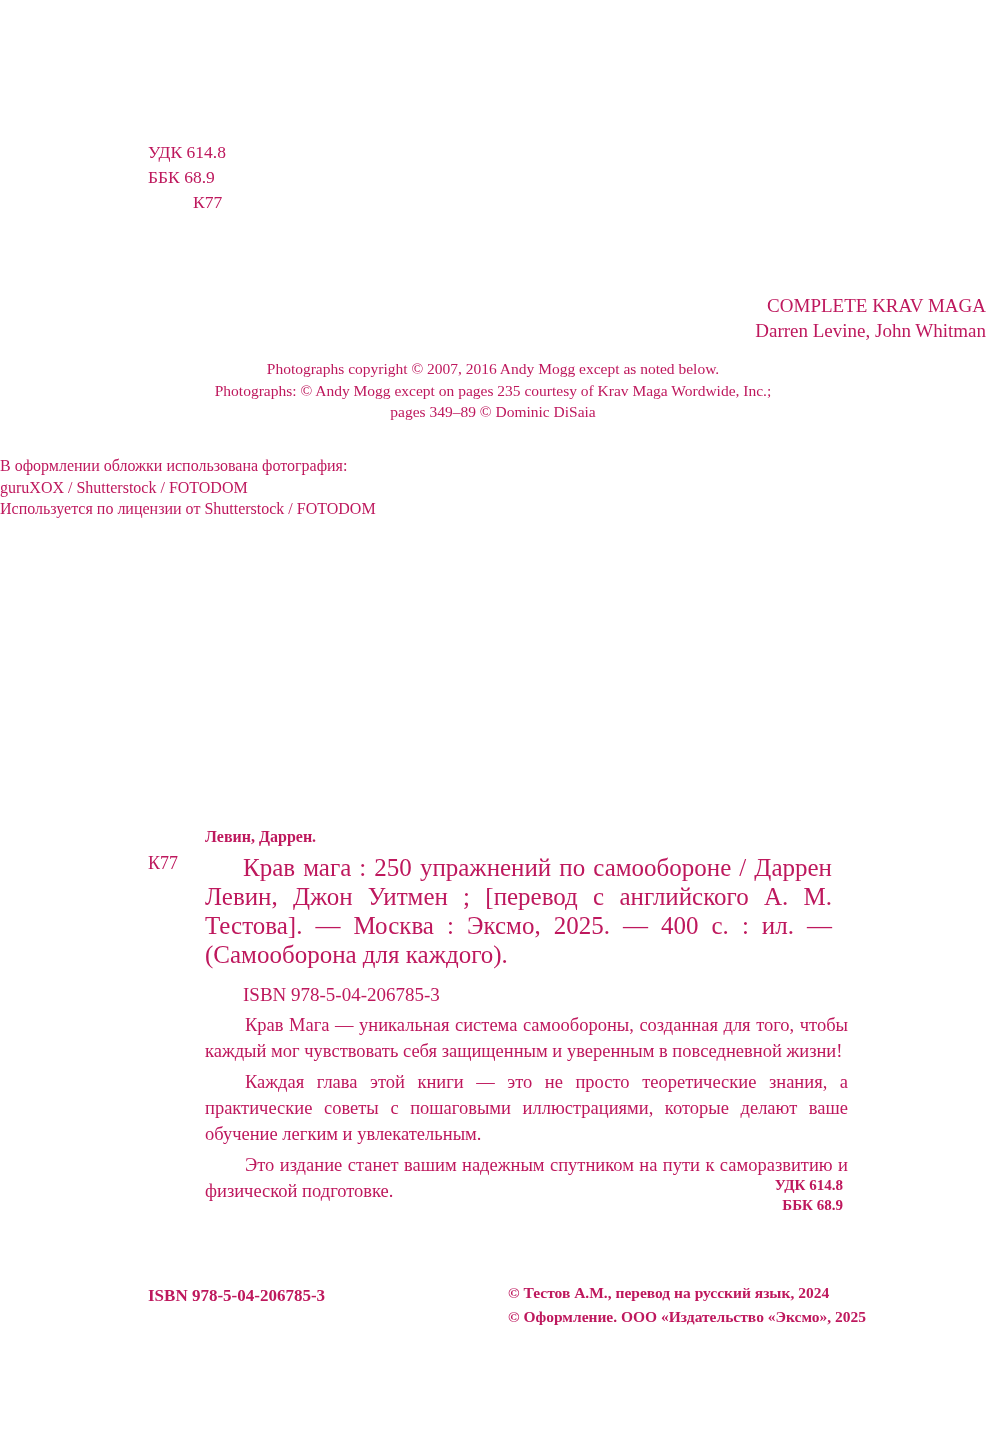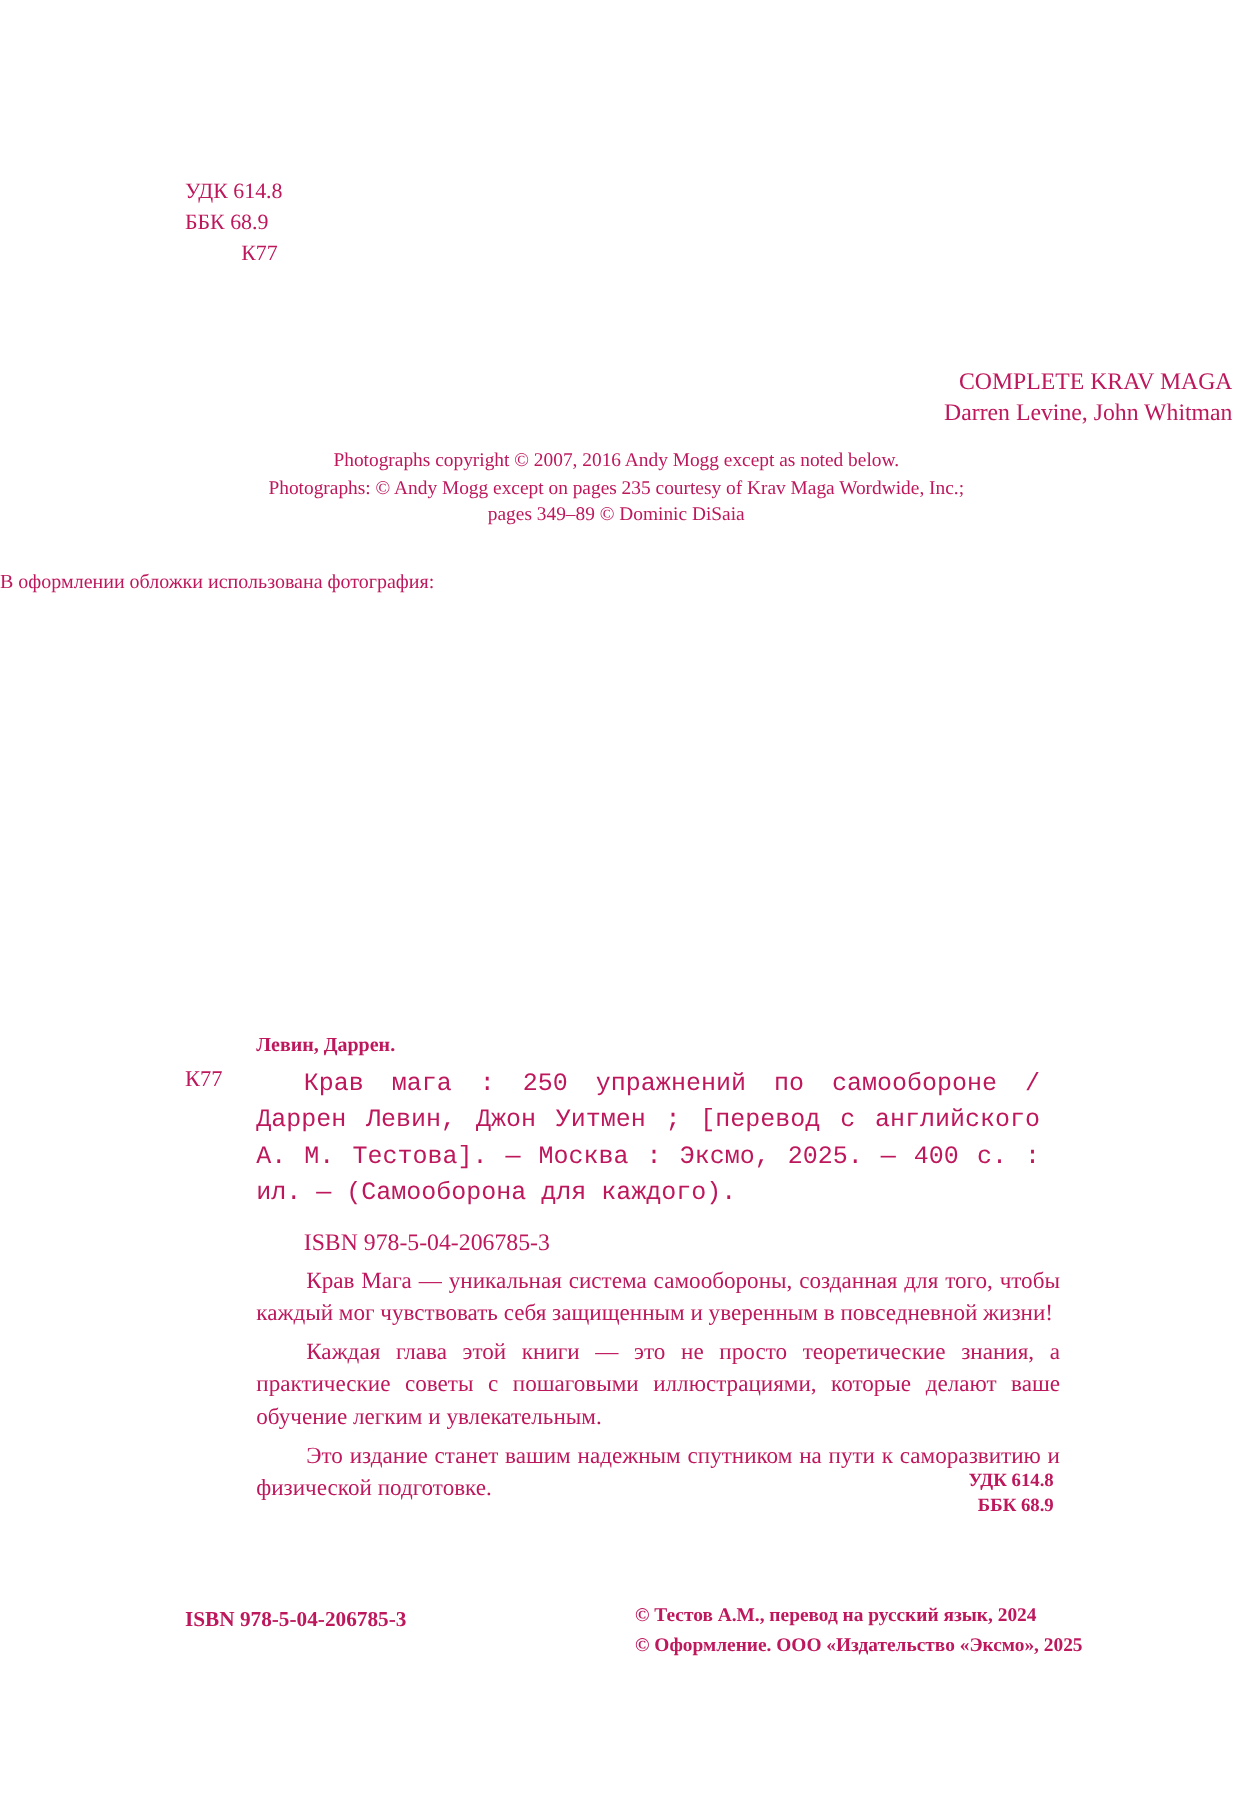--- a/index.html
+++ b/index.html
@@ -73,25 +73,24 @@
     line-height: 29px;
   }
   .bib-code {
     position: absolute;
     left: -57px;
     top: 31px;
     font-size: 18px;
   }
   .bib-entry {
     margin: 2px 16px 0 0;
-    font-size: 20px;
+    font-size: 25px;
     line-height: 29px;
     text-align: justify;
     text-indent: 38px;
-    font-family: Liberation Mono, monospace;
   }
   .bib-isbn {
     margin-top: 14px;
     padding-left: 38px;
     font-size: 19px;
     line-height: 24px;
   }
   .annot {
     margin: 5px 0 0 0;
     font-size: 18.5px;
@@ -148,20 +147,22 @@
   </div>
 
   <div class="copyright-block">
     <div>Photographs copyright © 2007, 2016 Andy Mogg except as noted below.</div>
     <div>Photographs: © Andy Mogg except on pages 235 courtesy of Krav Maga Wordwide, Inc.;</div>
     <div>pages 349–89 © Dominic DiSaia</div>
   </div>
 
   <div class="cover-block">
     <div>В оформлении обложки использована фотография:</div>
+    <div>guruXOX / Shutterstock / FOTODOM</div>
+    <div>Используется по лицензии от Shutterstock / FOTODOM</div>
   </div>
 
   <div class="bib-section">
     <div class="bib-author">Левин, Даррен.</div>
     <div class="bib-code">К77</div>
     <p class="bib-entry">Крав мага : 250 упражнений по самообороне / Даррен Левин, Джон Уитмен ; [перевод с английского А. М. Тестова]. — Москва : Эксмо, 2025. — 400 с. : ил. — (Самооборона для каждого).</p>
     <div class="bib-isbn">ISBN 978-5-04-206785-3</div>
     <p class="annot">Крав Мага — уникальная система самообороны, созданная для того, чтобы каждый мог чувствовать себя защищенным и уверенным в повседневной жизни!</p>
     <p class="annot">Каждая глава этой книги — это не просто теоретические знания, а практические советы с пошаговыми иллюстрациями, которые делают ваше обучение легким и увлекательным.</p>
     <p class="annot">Это издание станет вашим надежным спутником на пути к саморазвитию и физической подготовке.</p>

